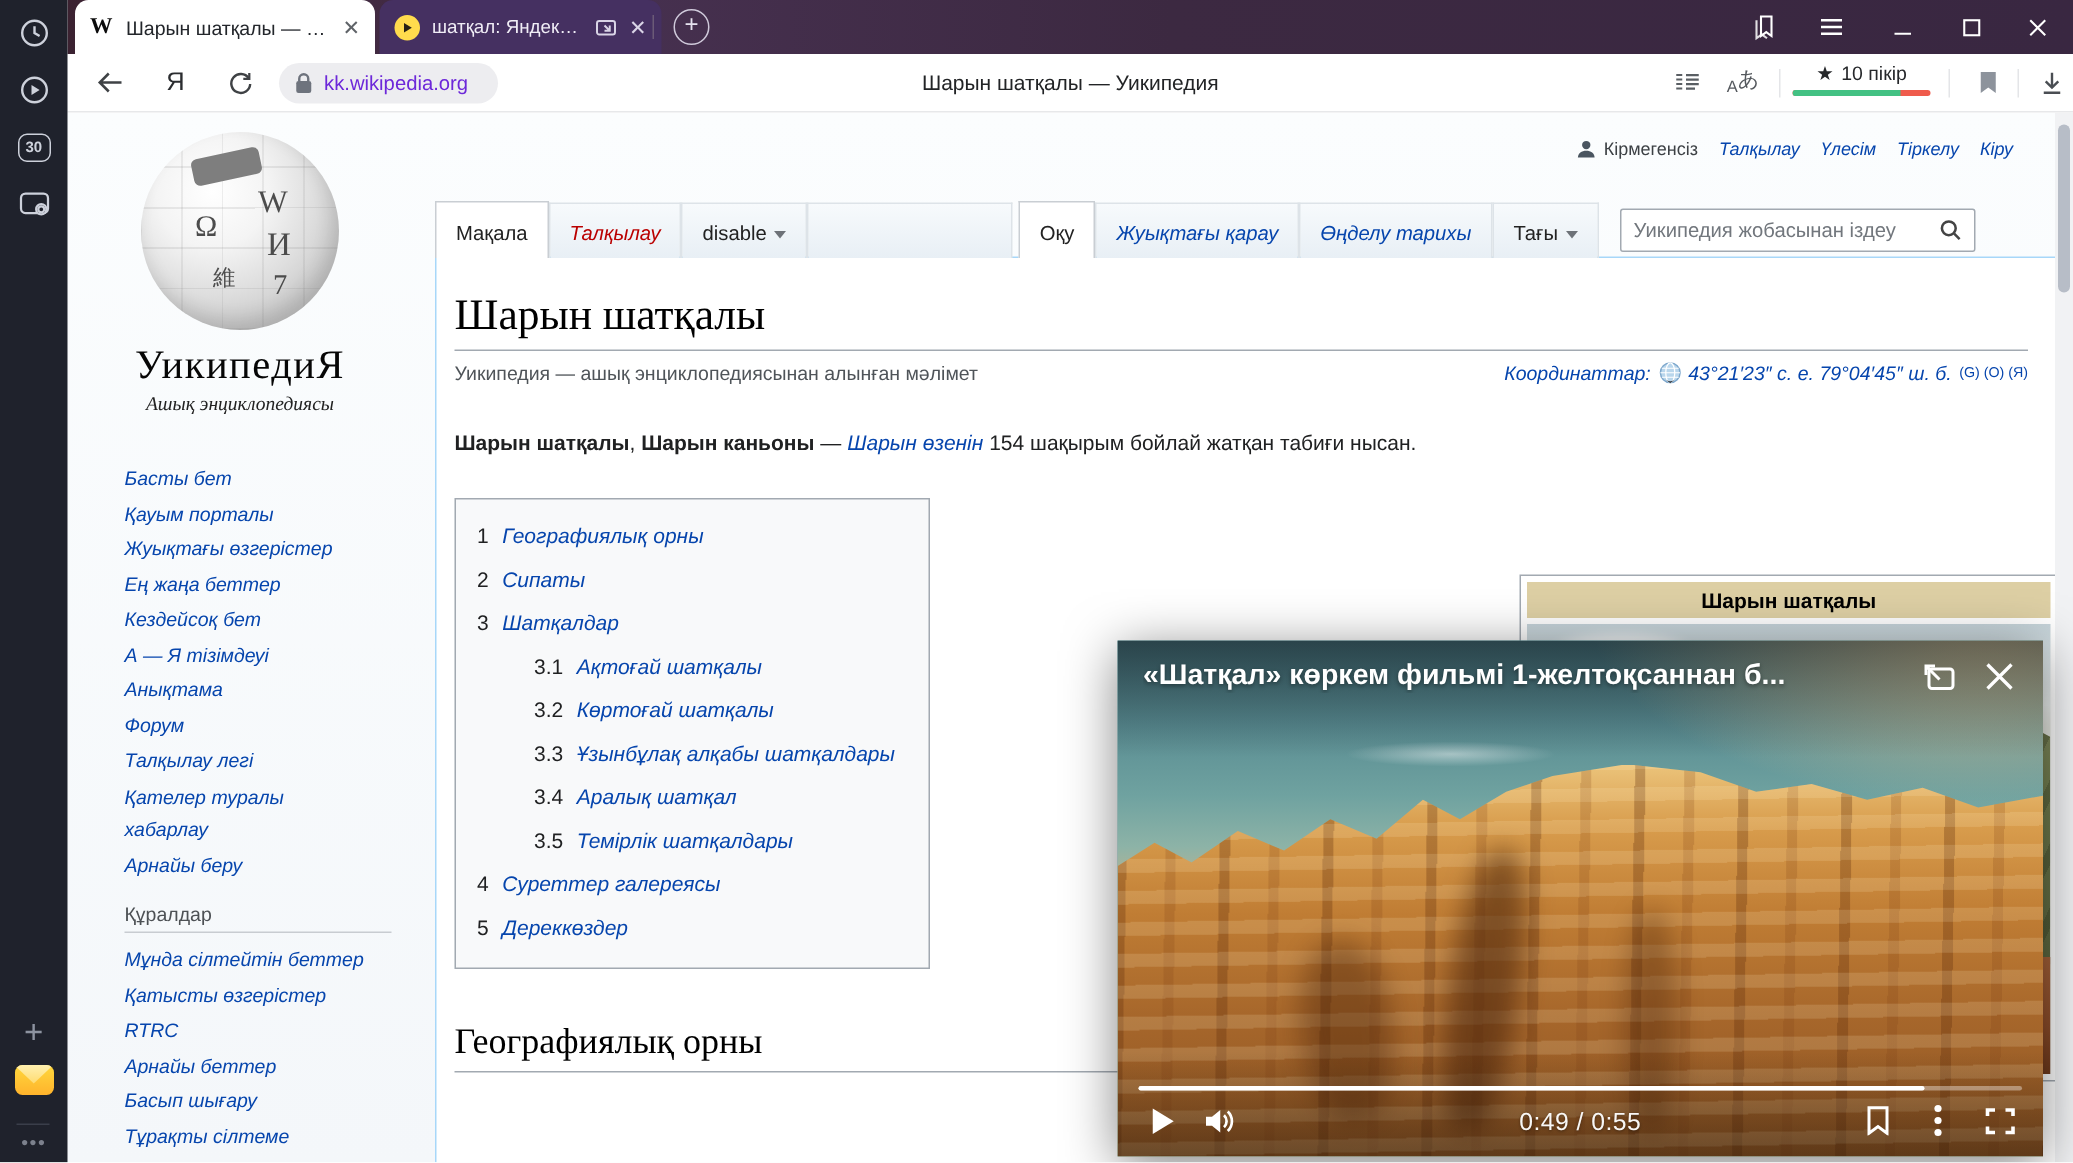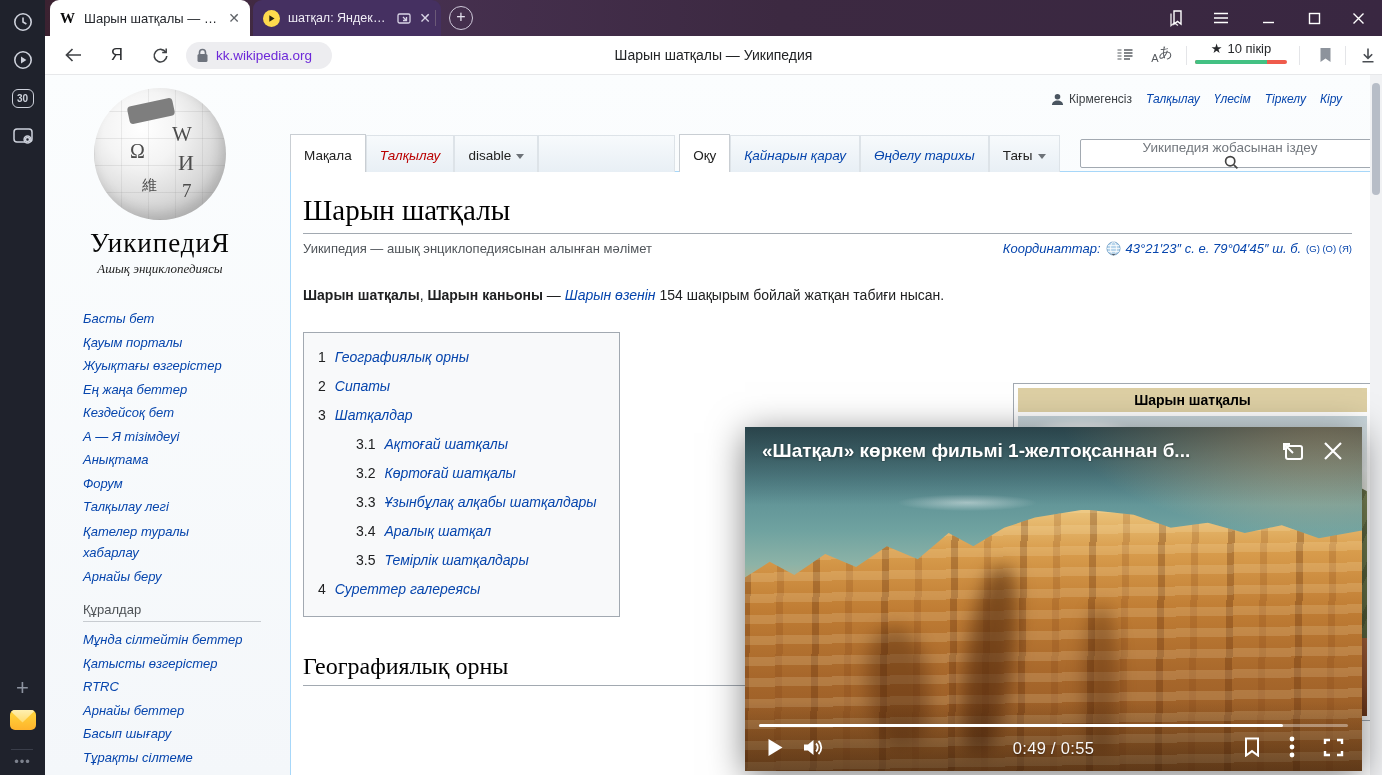--- a/index.html
+++ b/index.html
@@ -93,22 +93,22 @@
   .wtools-h { margin:14px 0 6px 0; color:#4d5155; font-size:13px; border-bottom:1px solid #c8ccd1; padding-bottom:4px; width:178px; }
 
   
   .wtabs { position:absolute; left:245px; top:60px; height:37px; display:flex; align-items:flex-end; font-size:13.5px; }
   .wtab { height:37px; display:flex; align-items:flex-end; justify-content:center; gap:5px; padding:0 13px 9px 13px;
           background:linear-gradient(180deg,#f7fafc 0%,#e8eff5 100%); border:1px solid #dde3e8; border-bottom:none; white-space:nowrap; }
   .wtab.active { background:#fff; border-color:#c9ced3; position:relative; z-index:2; height:38px; }
   .chev { width:0; height:0; border-left:4px solid transparent; border-right:4px solid transparent;
           border-top:5px solid #6d7278; margin-bottom:4px; }
   .wtab-gap { width:4px; }
-  .wsearch { position:absolute; left:1035px; top:64px; width:302px; height:29px; border:1px solid #a2a9b1;
-             border-radius:2px; background:#fff; display:flex; align-items:center; padding:0 8px;flex-direction:column; }
+  .wsearch { position:absolute; left:1035px; top:64px; width:237px; height:29px; border:1px solid #a2a9b1;
+             border-radius:2px; background:#fff; display:flex; align-items:center; padding:0 8px; }
   .wsearch input { flex:1; border:none; outline:none; font-size:13.5px; color:#222; background:transparent;
                    font-family:"Liberation Sans", sans-serif; }
   .wsearch input::placeholder { color:#72777d; }
 
   
   .art { position:absolute; left:258px; top:97px; width:1067px; }
   .art h1 { font-family:"Liberation Serif", serif; font-weight:normal; font-size:29px; color:#000;
             margin:22px 18px 0 0; padding-bottom:6px; border-bottom:1px solid #a2a9b1; }
   .tagline-row { display:flex; justify-content:space-between; align-items:center; margin:7px 18px 0 0;gap:45px; }
   .tagline { font-size:13px; color:#4f5459; }
@@ -389,21 +389,21 @@
       <div class="wtab">
         <span style="color:#222;">disable</span>
         <span class="chev"></span>
       </div>
       <div class="wtab" style="width:137px;"></div>
       <div class="wtab-gap"></div>
       <div class="wtab active">
         <span style="color:#222;">Оқу</span>
       </div>
       <div class="wtab">
-        <a class="wlink">Қайнарын қарау</a>
+        <a class="wlink">Жуықтағы қарау</a>
       </div>
       <div class="wtab">
         <a class="wlink">Өңделу тарихы</a>
       </div>
       <div class="wtab">
         <span style="color:#222;">Тағы</span>
         <span class="chev"></span>
       </div>
     </div>
 
@@ -443,20 +443,21 @@
         <ul>
           <li><span class="n">1</span><a class="wlink">Географиялық орны</a></li>
           <li><span class="n">2</span><a class="wlink">Сипаты</a></li>
           <li><span class="n">3</span><a class="wlink">Шатқалдар</a></li>
           <li class="sub"><span class="n">3.1</span><a class="wlink">Ақтоғай шатқалы</a></li>
           <li class="sub"><span class="n">3.2</span><a class="wlink">Көртоғай шатқалы</a></li>
           <li class="sub"><span class="n">3.3</span><a class="wlink">Ұзынбұлақ алқабы шатқалдары</a></li>
           <li class="sub"><span class="n">3.4</span><a class="wlink">Аралық шатқал</a></li>
           <li class="sub"><span class="n">3.5</span><a class="wlink">Темірлік шатқалдары</a></li>
           <li><span class="n">4</span><a class="wlink">Суреттер галереясы</a></li>
+          <li><span class="n">5</span><a class="wlink">Дереккөздер</a></li>
         </ul>
       </div>
 
       <h2>Географиялық орны</h2>
     </div>
 
     <div class="infobox">
       <div class="ib-head">Шарын шатқалы</div>
       <div class="ib-img">
         <span class="ib-cloud" style="left:18px; top:8px; width:90px; height:22px;"></span>

